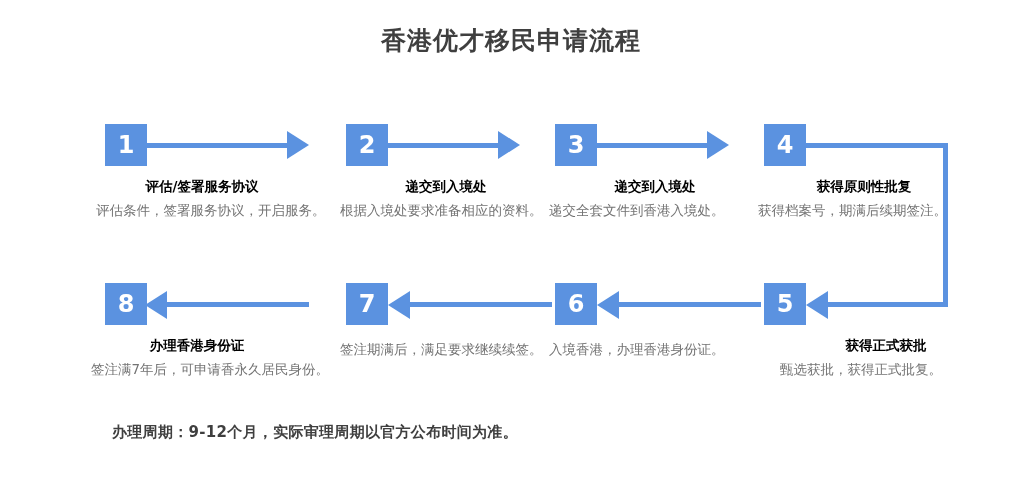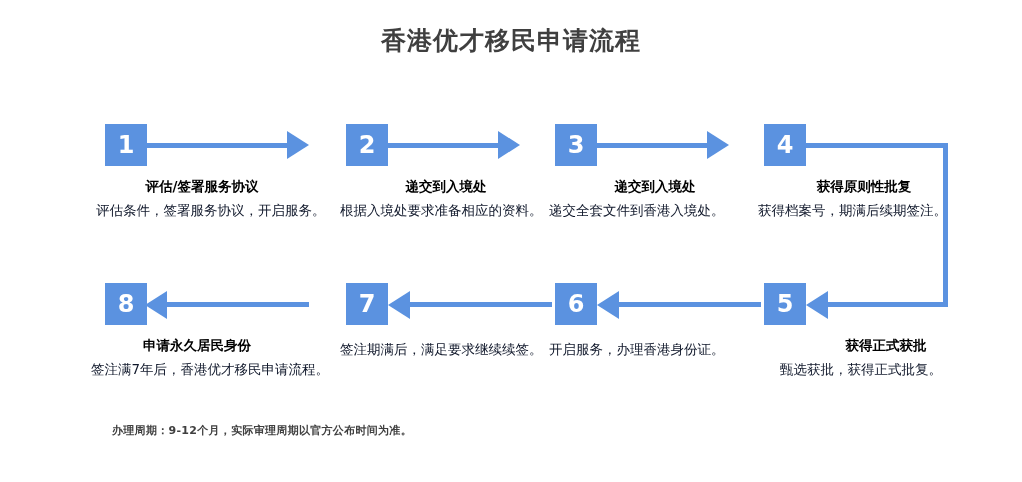--- a/index.html
+++ b/index.html
@@ -58,21 +58,21 @@
     font-size: 13.5px;
     font-weight: bold;
     color: #000000;
     text-align: center;
     line-height: 20px;
     white-space: nowrap;
   }
   .step-desc {
     font-size: 13.5px;
     font-weight: normal;
-    color: #0f172a;
+    color: #737373;
     line-height: 22px;
     margin-top: 3px;
     white-space: nowrap;
   }
 
   
   .conn-line {
     position: absolute;
     background: #5B92E0;
   }
@@ -93,21 +93,21 @@
     border-top: 14px solid transparent;
     border-bottom: 14px solid transparent;
     border-right: 22px solid #5B92E0;
   }
 
   
   .footer-note {
     position: absolute;
     left: 112px;
     top: 423px;
-    font-size: 11px;
+    font-size: 15px;
     font-weight: bold;
     color: #3f3f3f;
     letter-spacing: 0.3px;
     white-space: nowrap;
   }
 </style>
 </head>
 <body>
 
 <div id="canvas">
@@ -156,32 +156,32 @@
   </div>
 
   <div class="step-box" style="left:764px; top:124px;">4</div>
   <div class="step-text" style="left:758px; top:176px;">
     <div class="step-title">获得原则性批复</div>
     <div class="step-desc">获得档案号，期满后续期签注。</div>
   </div>
 
   <div class="step-box" style="left:105px; top:283px;">8</div>
   <div class="step-text" style="left:91px; top:335px;">
-    <div class="step-title">申请永久居民身份</div>
-    <div class="step-desc">签注满7年后，香港优才移民申请流程。</div>
+    <div class="step-title">办理香港身份证</div>
+    <div class="step-desc">签注满7年后，可申请香永久居民身份。</div>
   </div>
 
   <div class="step-box" style="left:346px; top:283px;">7</div>
   <div class="step-text" style="left:340px; top:335px;">
     <div class="step-desc">签注期满后，满足要求继续续签。</div>
   </div>
 
   <div class="step-box" style="left:555px; top:283px;">6</div>
   <div class="step-text" style="left:549px; top:335px;">
-    <div class="step-desc">开启服务，办理香港身份证。</div>
+    <div class="step-desc">入境香港，办理香港身份证。</div>
   </div>
 
   <div class="step-box" style="left:764px; top:283px;">5</div>
   <div class="step-text" style="left:736px; top:335px;margin-left:44px;">
     <div class="step-title">获得正式获批</div>
     <div class="step-desc">甄选获批，获得正式批复。</div>
   </div>
 
   <div class="footer-note">办理周期：9-12个月，实际审理周期以官方公布时间为准。</div>
 

